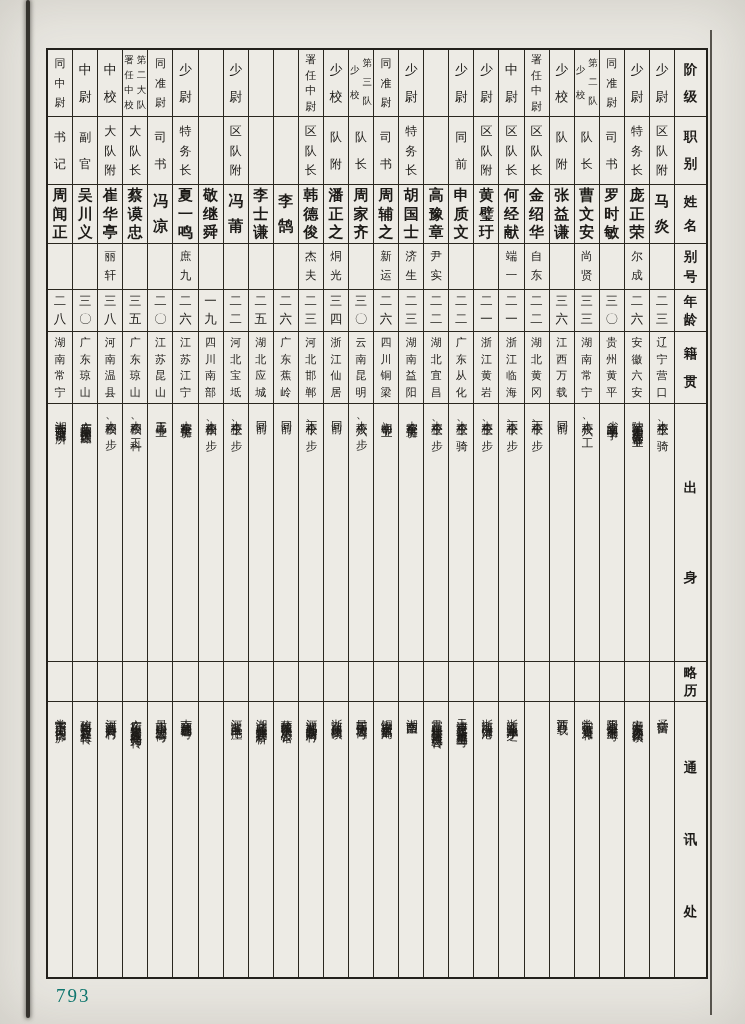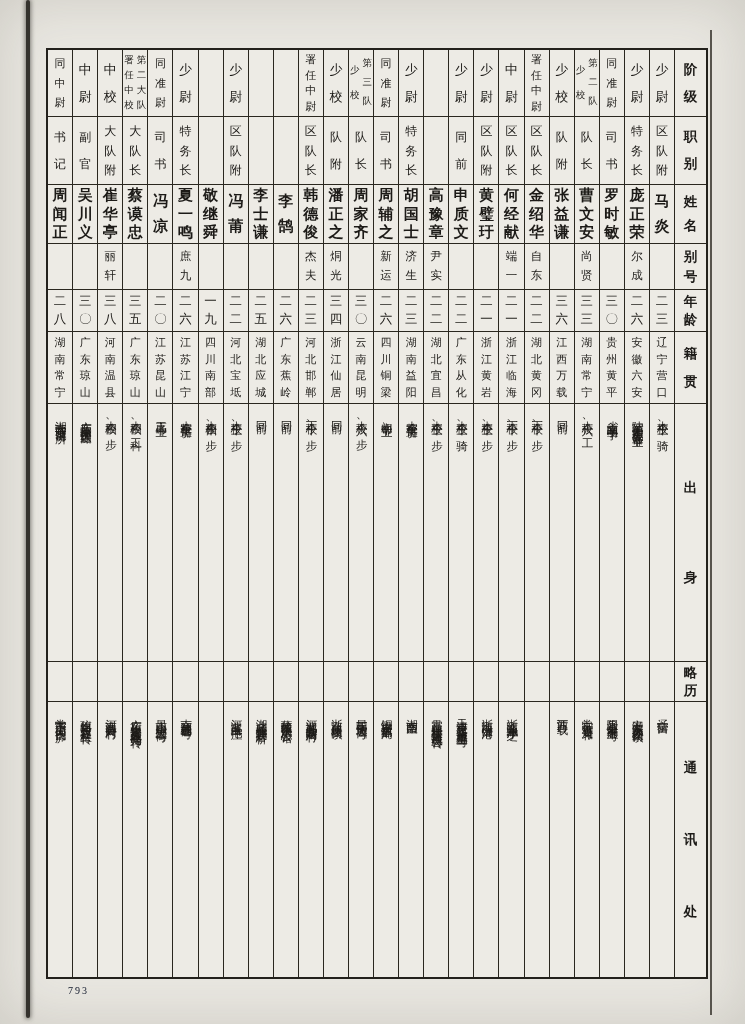--- a/index.html
+++ b/index.html
@@ -34,22 +34,22 @@
   .fs-pos{font-size:12px;}
   .fs-name{font-size:15px;font-weight:700;letter-spacing:0;}
   .fs-alias{font-size:11.5px;} .fs-age{font-size:12.5px;} .fs-native{font-size:11px;}
   .fs-head{font-size:13.5px;font-weight:600;}
   .two-line{display:flex;flex-direction:row-reverse;justify-content:center;
     gap:1px;height:100%;width:100%;}
   .two-line .stack{font-size:9.5px;flex:1 1 0;}
   .vtext{writing-mode:vertical-rl;text-orientation:upright;
     font-size:11.5px;letter-spacing:1.5px;line-height:1;
     margin:0 auto;padding-top:8px;max-height:calc(100% - 10px);}
-  .page-number{position:absolute;left:68px;top:985px;font-size:10px;
-    letter-spacing:2px;color:#0f172a;}
+  .page-number{position:absolute;left:56px;top:985px;font-size:19px;
+    letter-spacing:2px;color:#0f766e;}
 </style>
 </head>
 <body>
 
 <div class="scan-page">
   <div class="spine-shadow"></div>
   <div class="page-edge-right"></div>
   <div class="roster-table" id="roster-table">
       <div class="col header-col">
         <div class="cell r-rank">

